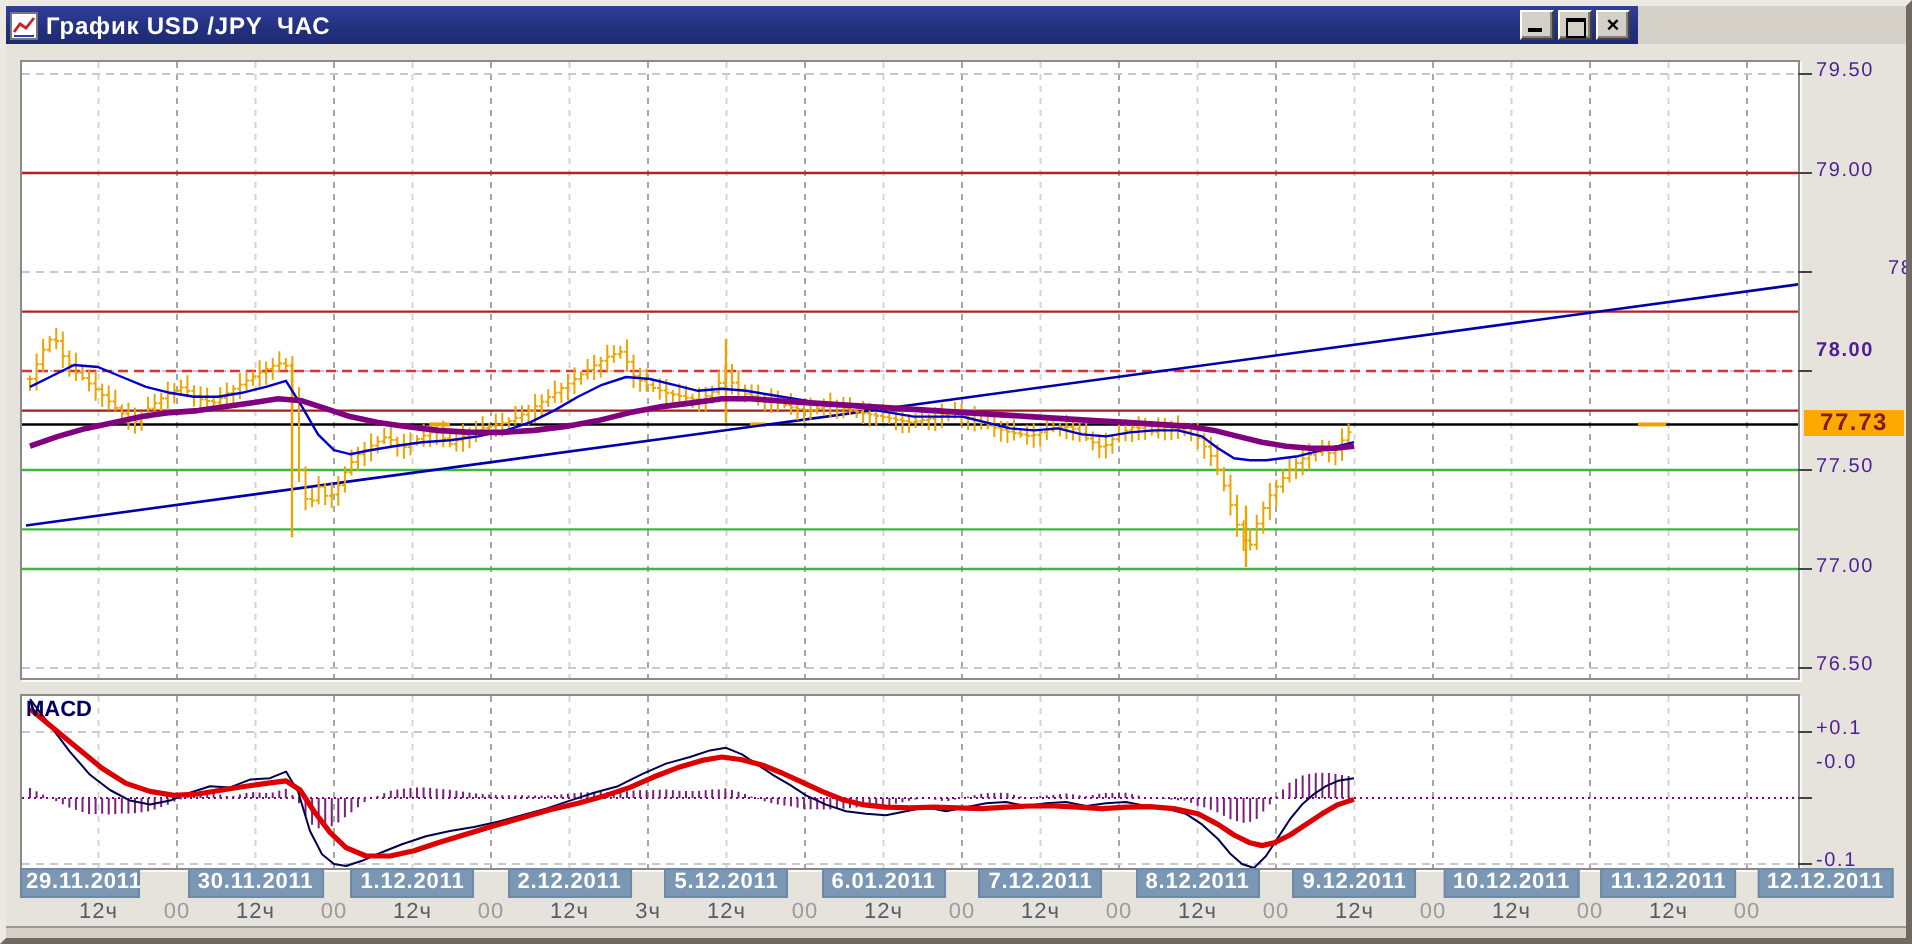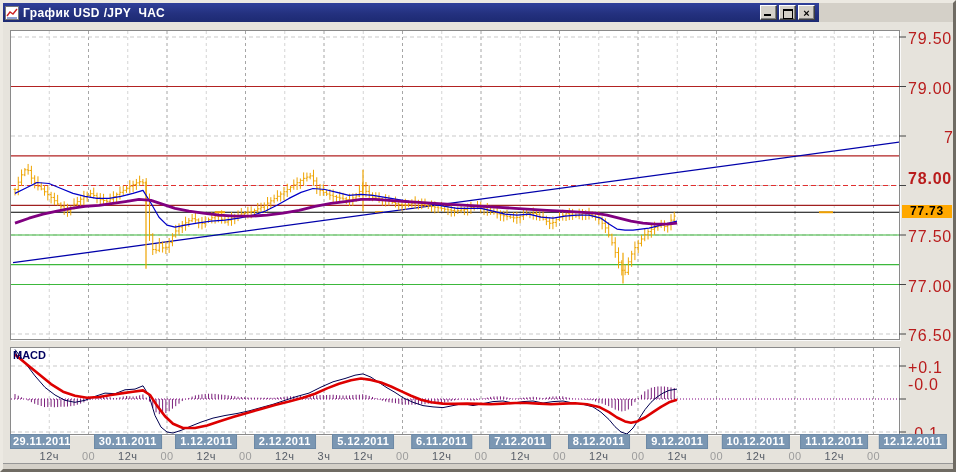--- a/index.html
+++ b/index.html
@@ -18,22 +18,22 @@
   .wbtn .g-min{position:absolute;left:3px;bottom:3px;width:7px;height:2px;background:#000;}
   .wbtn .g-max{position:absolute;left:3px;top:3px;width:8px;height:7px;border:1px solid #000;border-top-width:2px;}
   .wbtn .g-close{position:absolute;left:0;top:0;width:100%;height:100%;font:bold 11px "Liberation Sans",sans-serif;
     color:#000;text-align:center;line-height:14px;}
   #client{position:absolute;left:0;top:19px;width:950px;height:447px;background:#e6e3dc;}
   .panel{position:absolute;background:#fff;border:1px solid #8a8a8a;box-sizing:border-box;
     box-shadow:1px 1px 0 #fafafa;}
   #main-panel{left:7px;top:8px;width:890px;height:310px;}
   #macd-panel{left:7px;top:325px;width:890px;height:88px;}
   #chart-svg{position:absolute;left:0;top:0;pointer-events:none;}
-  .pricetick,.macdtick{position:absolute;left:905px;font-size:16px;color:#b91c1c;letter-spacing:.8px;white-space:nowrap;}
-  #curprice{position:absolute;left:899px;width:50px;height:13px;font-size:12px;font-weight:bold;color:#000000;
+  .pricetick,.macdtick{position:absolute;left:905px;font-size:10px;color:#4c1d95;letter-spacing:.8px;white-space:nowrap;}
+  #curprice{position:absolute;left:899px;width:50px;height:13px;font-size:12px;font-weight:bold;color:#7f1d1d;
     background:#ffa800;text-align:center;line-height:13px;letter-spacing:.8px;z-index:5;}
   #ema-labels{position:absolute;left:11px;top:10px;font-size:11px;font-weight:bold;letter-spacing:.2px;white-space:pre;z-index:4;}
   #macd-label{position:absolute;left:10px;top:327px;font-size:11px;font-weight:bold;color:#000060;z-index:4;}
   #date-row{position:absolute;left:0;top:412px;width:950px;height:15px;z-index:6;}
   .datebox{position:absolute;top:0;height:15px;line-height:15px;background:#7b97b3;color:#fff;
     font-size:11px;font-weight:bold;letter-spacing:.4px;padding:0 5px;white-space:nowrap;
     transform:translateX(-50%);box-shadow:0 0 0 1px #6d89a5 inset;}
   .datebox.first{transform:none;left:7px;max-width:54px;overflow:hidden;padding:0 3px;}
   #time-row{position:absolute;left:0;top:428px;width:950px;height:12px;z-index:6;}
   .tlabel{position:absolute;top:0;font-size:11px;transform:translateX(-50%);letter-spacing:.5px;}
@@ -1012,21 +1012,21 @@
           <line x1="896" y1="410" x2="903" y2="410" stroke="#444"></line>
         </g>
       </svg>
 
     <div id="date-row">
         <div class="datebox first">29.11.2011</div>
         <div class="datebox" style="left: 124.75px;">30.11.2011</div>
         <div class="datebox" style="left: 203.25px;">1.12.2011</div>
         <div class="datebox" style="left: 281.75px;">2.12.2011</div>
         <div class="datebox" style="left: 360.25px;">5.12.2011</div>
-        <div class="datebox" style="left: 438.75px;">6.11.2011</div>
+        <div class="datebox" style="left: 438.75px;">6.01.2011</div>
         <div class="datebox" style="left: 517.25px;">7.12.2011</div>
         <div class="datebox" style="left: 595.75px;">8.12.2011</div>
         <div class="datebox" style="left: 674.25px;">9.12.2011</div>
         <div class="datebox" style="left: 752.75px;">10.12.2011</div>
         <div class="datebox" style="left: 831.25px;">11.12.2011</div>
         <div class="datebox" style="left: 909.75px;">12.12.2011</div>
       </div>
     <div id="time-row">
         <div class="tlabel dark" style="left: 46.25px;">12ч</div>
         <div class="tlabel light" style="left: 85.5px;">00</div>

